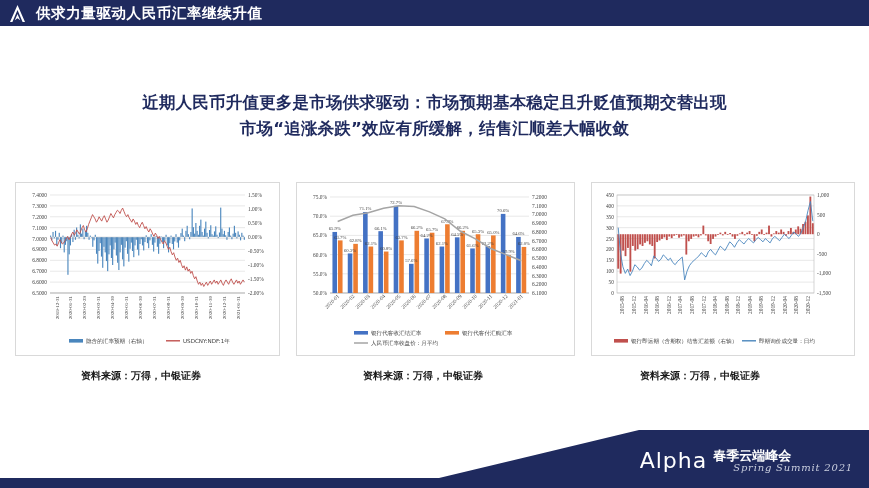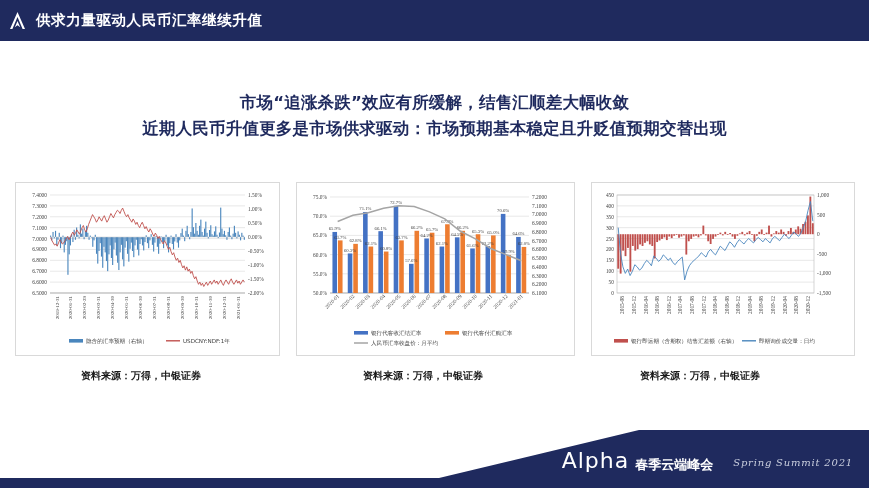--- a/index.html
+++ b/index.html
@@ -3,21 +3,21 @@
 <meta charset="utf-8">
 <style>
   html,body{margin:0;padding:0;}
   body{
     width:869px;height:488px;background:#ffffff;overflow:hidden;
     font-family:"Liberation Sans","DejaVu Sans",sans-serif;
     position:relative;
   }
   
   .header{
-    position:absolute;left:0;top:0;width:869px;height:41px;
+    position:absolute;left:0;top:0;width:869px;height:26px;
     background:#1f2a5e;display:flex;align-items:center;
   }
   .hdr-logo{width:34px;height:31px;position:relative;flex:0 0 auto;}
   .hdr-logo svg{position:absolute;left:9px;top:6px;}
   .hdr-title{
     color:#ffffff;font-size:14.5px;font-weight:bold;letter-spacing:.6px;
     font-family:"DejaVu Sans","Liberation Sans",sans-serif;
     margin-left:2px;white-space:nowrap;
   }
   
@@ -39,42 +39,42 @@
     font-family:"DejaVu Sans","Liberation Sans",sans-serif;white-space:nowrap;
   }
   #src1{left:81px;} #src2{left:363px;} #src3{left:640px;}
   
   .footer-band{position:absolute;left:0;bottom:0;width:869px;height:10px;background:#1f2a5e;}
   .footer-wedge{position:absolute;right:0;bottom:10px;width:430px;height:48px;overflow:hidden;}
   .footer-wedge svg{display:block;}
   .footer-logo{position:absolute;right:16px;bottom:16px;display:flex;align-items:flex-end;gap:6px;}
   .alpha-txt{color:#ffffff;font-size:22px;letter-spacing:1px;
     font-family:"DejaVu Sans","Liberation Sans",sans-serif;line-height:22px;}
-  .fl-right{display:flex;flex-direction:row;align-items:flex-start;}
+  .fl-right{display:flex;flex-direction:column;align-items:flex-start;}
   .fl-cn{color:#ffffff;font-size:13px;font-weight:bold;line-height:14px;
      font-family:"DejaVu Sans","Liberation Sans",sans-serif;}
   .fl-en{color:#c9cede;font-size:10px;font-style:italic;letter-spacing:.8px;line-height:9px;
      font-family:"DejaVu Serif","Liberation Serif",serif;margin-left:20px;}
 </style>
 </head>
 <body>
 
 <div class="header">
   <div class="hdr-logo">
     <svg width="17" height="19" viewBox="0 0 17 19">
       <path d="M8.5 1 L16 18 L13.6 18 L8.5 6 L3.4 18 L1 18 Z" fill="#ffffff"></path>
       <path d="M8.5 10 L11.2 16.2 L8.5 14.2 L5.8 16.2 Z" fill="#ffffff"></path>
     </svg>
   </div>
   <div class="hdr-title">供求力量驱动人民币汇率继续升值</div>
 </div>
 
 <div class="maintitle">
+  <div>近期人民币升值更多是市场供求驱动：市场预期基本稳定且升贬值预期交替出现</div>
   <div>市场“追涨杀跌”效应有所缓解，结售汇顺差大幅收敛</div>
-  <div>近期人民币升值更多是市场供求驱动：市场预期基本稳定且升贬值预期交替出现</div>
 </div>
 
 <div class="panel" id="panel1">
   <svg id="c1svg" width="263" height="172">
       <line x1="34" y1="110" x2="229" y2="110" stroke="#d9d9d9" stroke-width="0.6"></line>
       <text x="31" y="112" font-size="5.4" fill="#3f3f3f" font-family="&quot;Liberation Serif&quot;, serif" text-anchor="end">6.5000</text>
       <line x1="34" y1="99.11111111111111" x2="229" y2="99.11111111111111" stroke="#d9d9d9" stroke-width="0.6"></line>
       <text x="31" y="101.11111111111111" font-size="5.4" fill="#3f3f3f" font-family="&quot;Liberation Serif&quot;, serif" text-anchor="end">6.6000</text>
       <line x1="34" y1="88.22222222222223" x2="229" y2="88.22222222222223" stroke="#d9d9d9" stroke-width="0.6"></line>
       <text x="31" y="90.22222222222223" font-size="5.4" fill="#3f3f3f" font-family="&quot;Liberation Serif&quot;, serif" text-anchor="end">6.7000</text>

